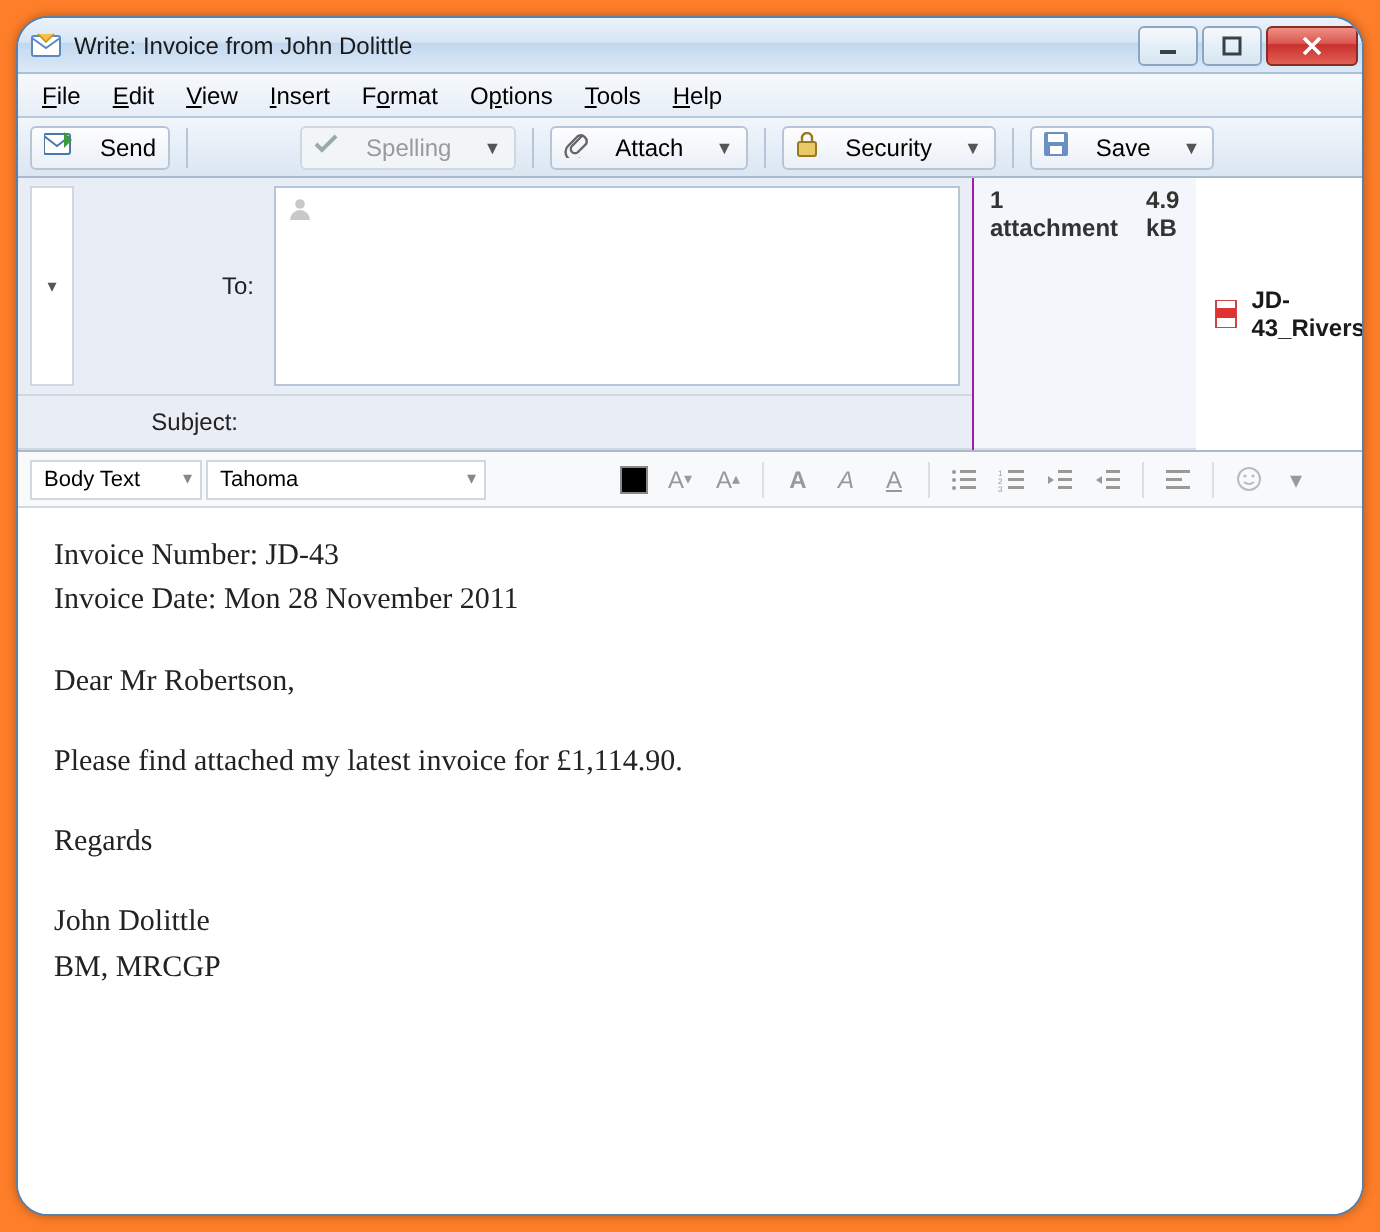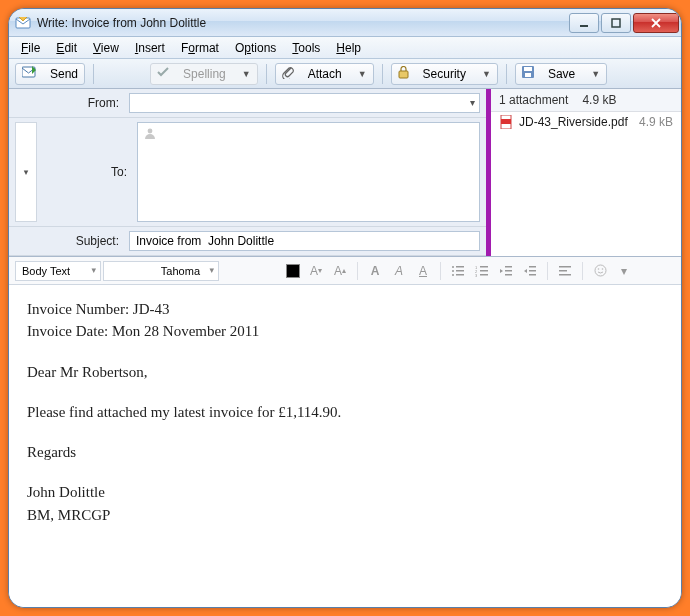--- a/index.html
+++ b/index.html
@@ -114,22 +114,22 @@
   }
   .to-row .field-input {
     height:100px; align-items:flex-start; padding-top:4px;
   }
   .to-row .field-input .contact-ph { color:#999; font-size:11px; }
   .subject-row .field-input input {
     border:none;outline:none;width:100%;font:inherit;
   }
   
   .attach-panel {
-    width:195px; background:#fff; border-left:5px solid #a21caf;
-    display:flex; flex-direction:column;
+    width:195px; background:#fff; border-left:1px solid #a21caf;
+    display:flex; flex-direction:row;font-weight:bold;
   }
   .attach-head {
     padding:4px 8px; font-size:12px; background:#f3f6fa;
     border-bottom:1px solid #dcdfe5; display:flex;gap:14px;
   }
   .attach-head .count { color:#333;}
   .attach-head .size { color:#333;}
   .attach-item {
     display:flex;align-items:center;gap:6px;
     padding:3px 8px; font-size:12px;
@@ -142,21 +142,21 @@
     height:28px; background:#f8f9fb; border-bottom:1px solid #cfd7e1;
     display:flex;align-items:center; padding:0 6px; gap:2px;
   }
   .fmtsel {
     height:20px; border:1px solid #cfd7e1; background:#fff;
     padding:0 18px 0 6px; font-size:11px; position:relative;
     display:inline-flex;align-items:center; cursor:default;
   }
   .fmtsel::after{content:"▾";position:absolute;right:4px;top:3px;font-size:9px;color:#888;}
   .fmtsel.body{width:86px;}
-  .fmtsel.font{width:116px;justify-content:flex-end;}
+  .fmtsel.font{width:140px;}
   .swatch{width:14px;height:14px;background:#000;border:1px solid #888;margin:0 3px;}
   .fmtbtn{
     width:22px;height:20px;border:1px solid transparent;
     display:inline-flex;align-items:center;justify-content:center;
     color:#999;font-size:12px; cursor:default;
   }
   .fmtdiv{width:1px;height:18px;background:#dcdfe5;margin:0 4px;}
   
   .mailbody {
     flex:1; padding:14px 18px; font-family:Liberation Serif, serif;
@@ -251,41 +251,32 @@
             <rect x="2" y="1" width="8" height="4" fill="#fff"></rect>
             <rect x="3" y="7" width="6" height="4" fill="#fff"></rect>
           </svg></span>
       <span>Save</span>
       <span class="dd">▼</span>
     </div>
   </div>
 
   <div class="compose-area">
     <div class="compose-left">
-      <div class="field-row from-row">
-        <div class="field-label">From:</div>
-        <div class="field-input">
-            <span></span>
-          </div>
-      </div>
       <div class="field-row to-row">
         <div class="to-left-btn">▾</div>
         <div class="field-label" style="width:100px">To:</div>
         <div class="field-input">
           <span class="contact-ph"><svg width="12" height="12">
                 <circle cx="6" cy="4" r="2.4" fill="#c8c8c8"></circle>
                 <path d="M1 12 a5 5 0 0 1 10 0" fill="#c8c8c8"></path>
               </svg></span>
         </div>
       </div>
       <div class="field-row subject-row">
         <div class="field-label">Subject:</div>
-        <div class="field-input">
-          <input type="text" value="Invoice from  John Dolittle" style="">
-        </div>
       </div>
     </div>
     <div class="attach-panel">
       <div class="attach-head">
         <span class="count">1 attachment</span>
         <span class="size">4.9 kB</span>
       </div>
       <div class="attach-item">
         <span class="pdf-icon"><svg width="14" height="14">
               <rect x="2" y="0" width="10" height="14" fill="#fff" stroke="#c44"></rect>

